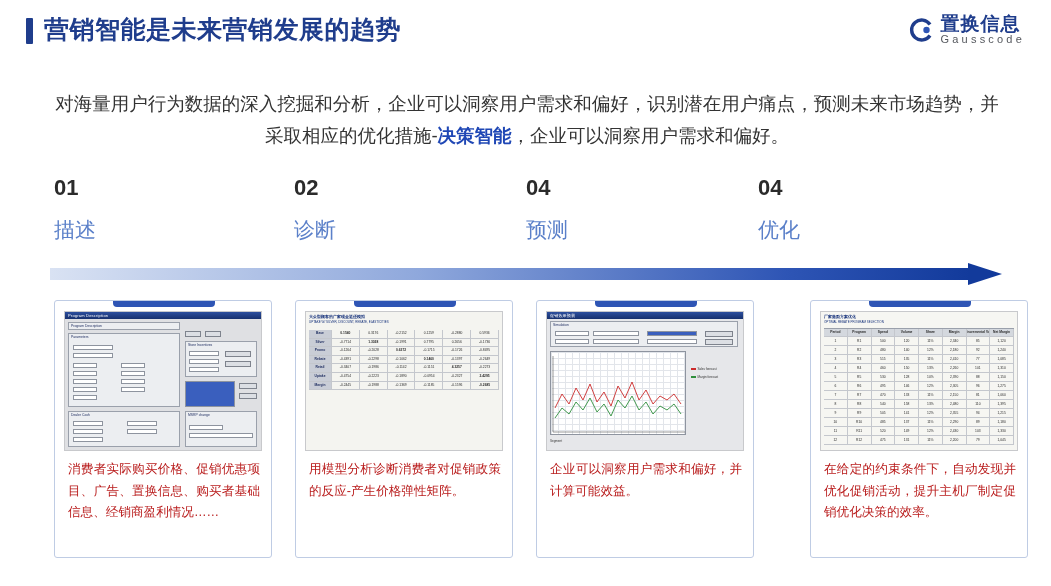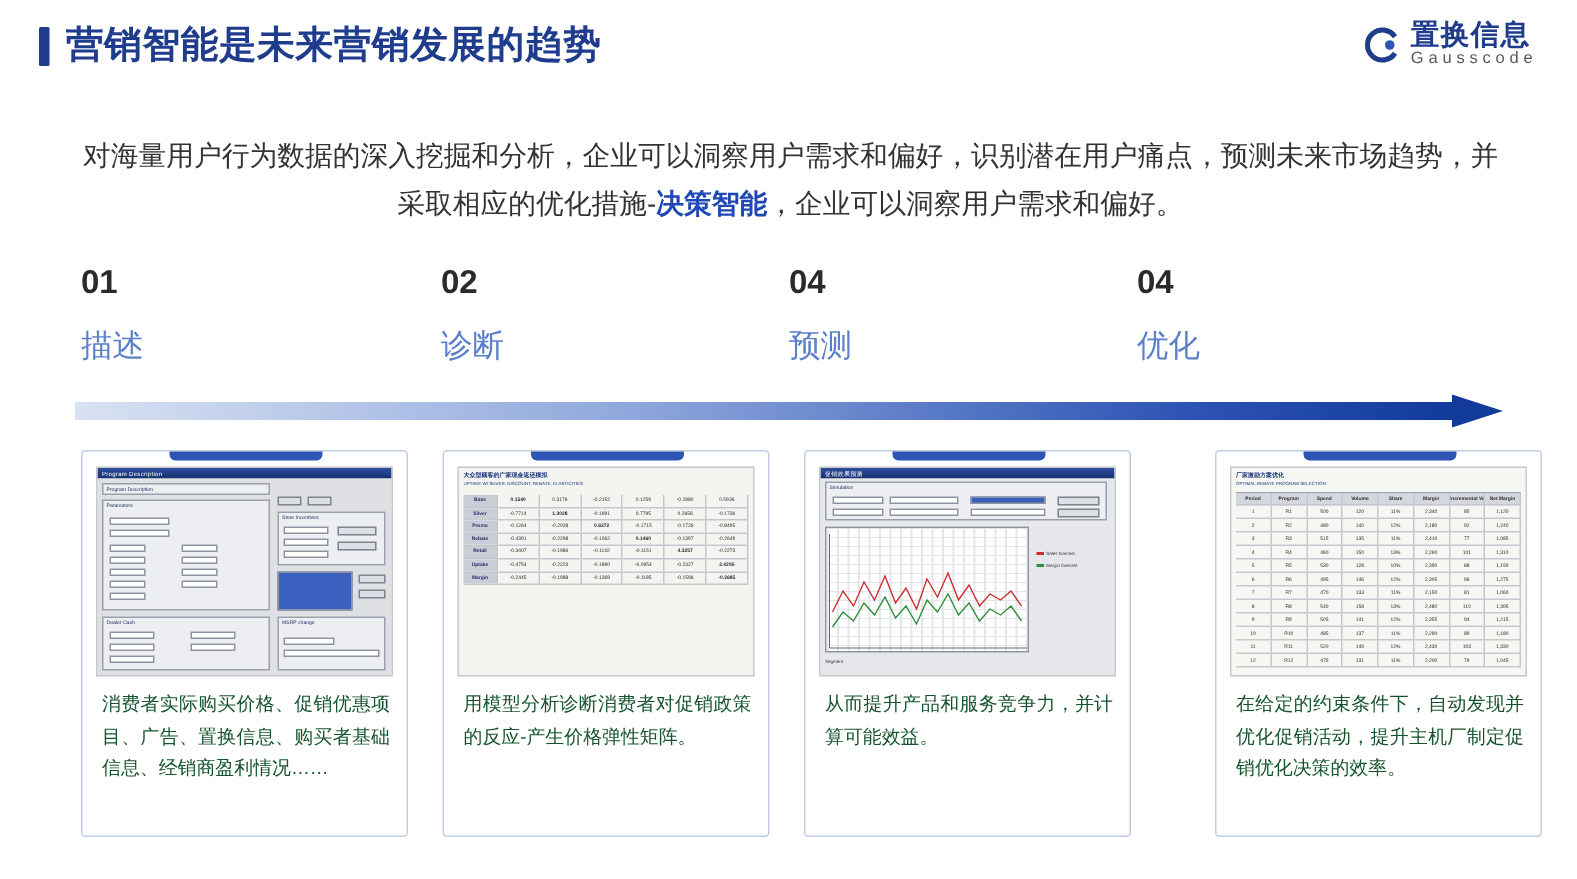--- a/index.html
+++ b/index.html
@@ -179,21 +179,21 @@
     border: 1px solid #c8c9cc;
     box-sizing: border-box;
     overflow: hidden;
   }
   .card-text {
     position: absolute;
     top: 158px;
     left: 13px;
     width: 192px;
     font-size: 12.6px;
-    color: #14532d;
+    color: #b91c1c;
     line-height: 1.72;
     text-align: justify;
   }
 
   
   .mock {
     position: absolute;
     inset: 0;
     font-size: 2.6px;
     color: #333;
@@ -513,21 +513,21 @@
           <div class="legend-box" style="left:144px; top:48px;">
             <span class="legend-swatch" style="background:#cc2b2b;"></span><span>Sales forecast</span>
           </div>
           <div class="legend-box" style="left:144px; top:56px;">
             <span class="legend-swatch" style="background:#2f8f3c;"></span><span>Margin forecast</span>
           </div>
           <div style="position:absolute; left:3px; top:120px; font-size:3px; color:#333;">Segment</div>
         </div>
       </div>
     </div>
-    <div class="card-text">从而提升产品和服务竞争力，并计算可能效益。</div>
+    <div class="card-text">企业可以洞察用户需求和偏好，并计算可能效益。</div>
   </div>
 
   <div class="card" style="left:756px;">
     <div class="card-tab"></div>
     <div class="card-img">
       <div class="mock" style="background:#f6f6f2;">
         <div style="padding:2px 3px 0 3px;">
           <div style="font-size:4px; color:#14307a; font-weight:bold; white-space:nowrap; overflow:hidden;">厂家激励方案优化</div>
           <div style="font-size:3px; color:#14307a; white-space:nowrap; overflow:hidden; margin-top:1px;">OPTIMAL REBATE PROGRAM SELECTION</div>
         </div>

